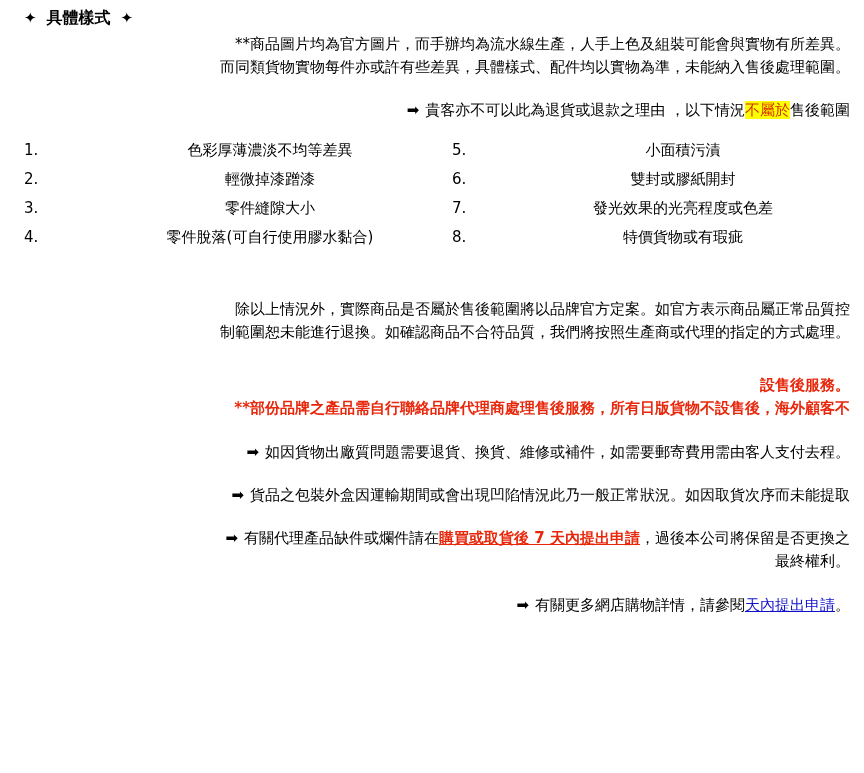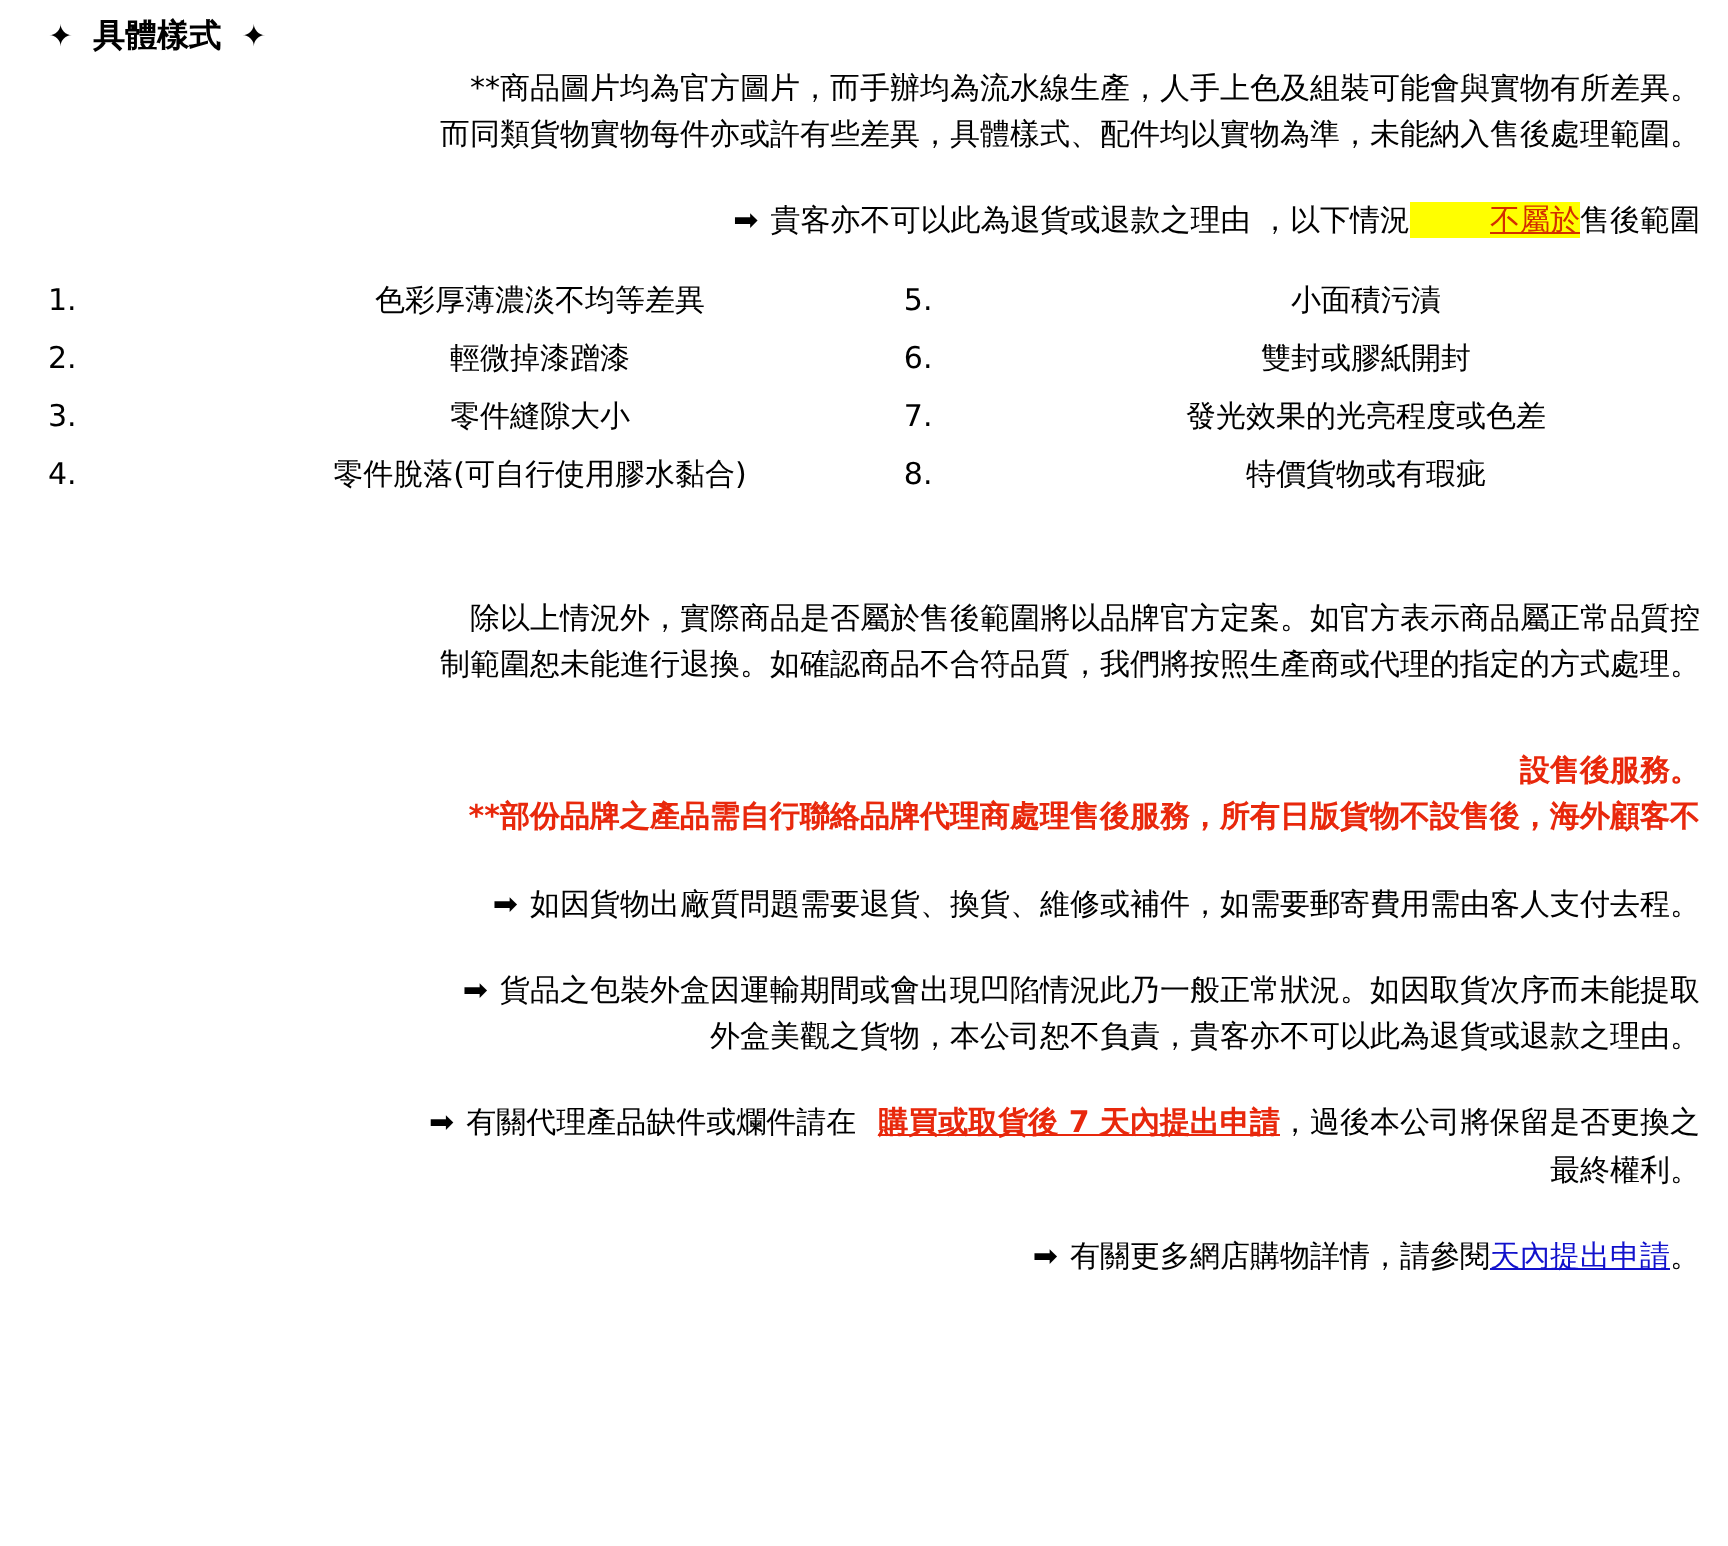--- a/index.html
+++ b/index.html
@@ -44,32 +44,29 @@
     margin: 0;
   }
   .arrow {
     font-family: "DejaVu Sans", sans-serif;
     font-size: 15px;
     padding-right: 6px;
   }
   .hl-yellow {
     background: #ffff00;
     color: #d32f00;
-    text-decoration: underline;
-    padding-left: 40px;
   }
   .red-bold {
     color: #e8280c;
     font-weight: bold;
   }
   .red-ul {
     color: #e8280c;
     text-decoration: underline;
     font-weight: bold;
-    margin-left: 11px;
   }
   .link {
     color: #1111cc;
     text-decoration: underline;
     cursor: pointer;
   }
   .list-wrap {
     display: flex;
     margin-top: 16px;
   }
@@ -166,21 +163,20 @@
 
   <p class="para arrow-line">
     <span class="arrow">➡</span><span>如因貨物出廠質問題需要退貨、換貨、維修或補件，如需要郵寄費用需由客人支付去程。</span>
   </p>
 
   <div class="gap-md"></div>
 
   <p class="para arrow-line">
     <span class="arrow">➡</span><span>貨品之包裝外盒因運輸期間或會出現凹陷情況此乃一般正常狀況。如因取貨次序而未能提取</span>
   </p>
-  <p class="para">外盒美觀之貨物，本公司恕不負責，貴客亦不可以此為退貨或退款之理由。</p>
 
   <div class="gap-md"></div>
 
   <p class="para arrow-line">
     <span class="arrow">➡</span><span>有關代理產品缺件或爛件請在</span><span class="red-ul">購買或取貨後 7 天內提出申請</span><span>，過後本公司將保留是否更換之</span>
   </p>
   <p class="para">最終權利。</p>
 
   <div class="gap-md"></div>
 

